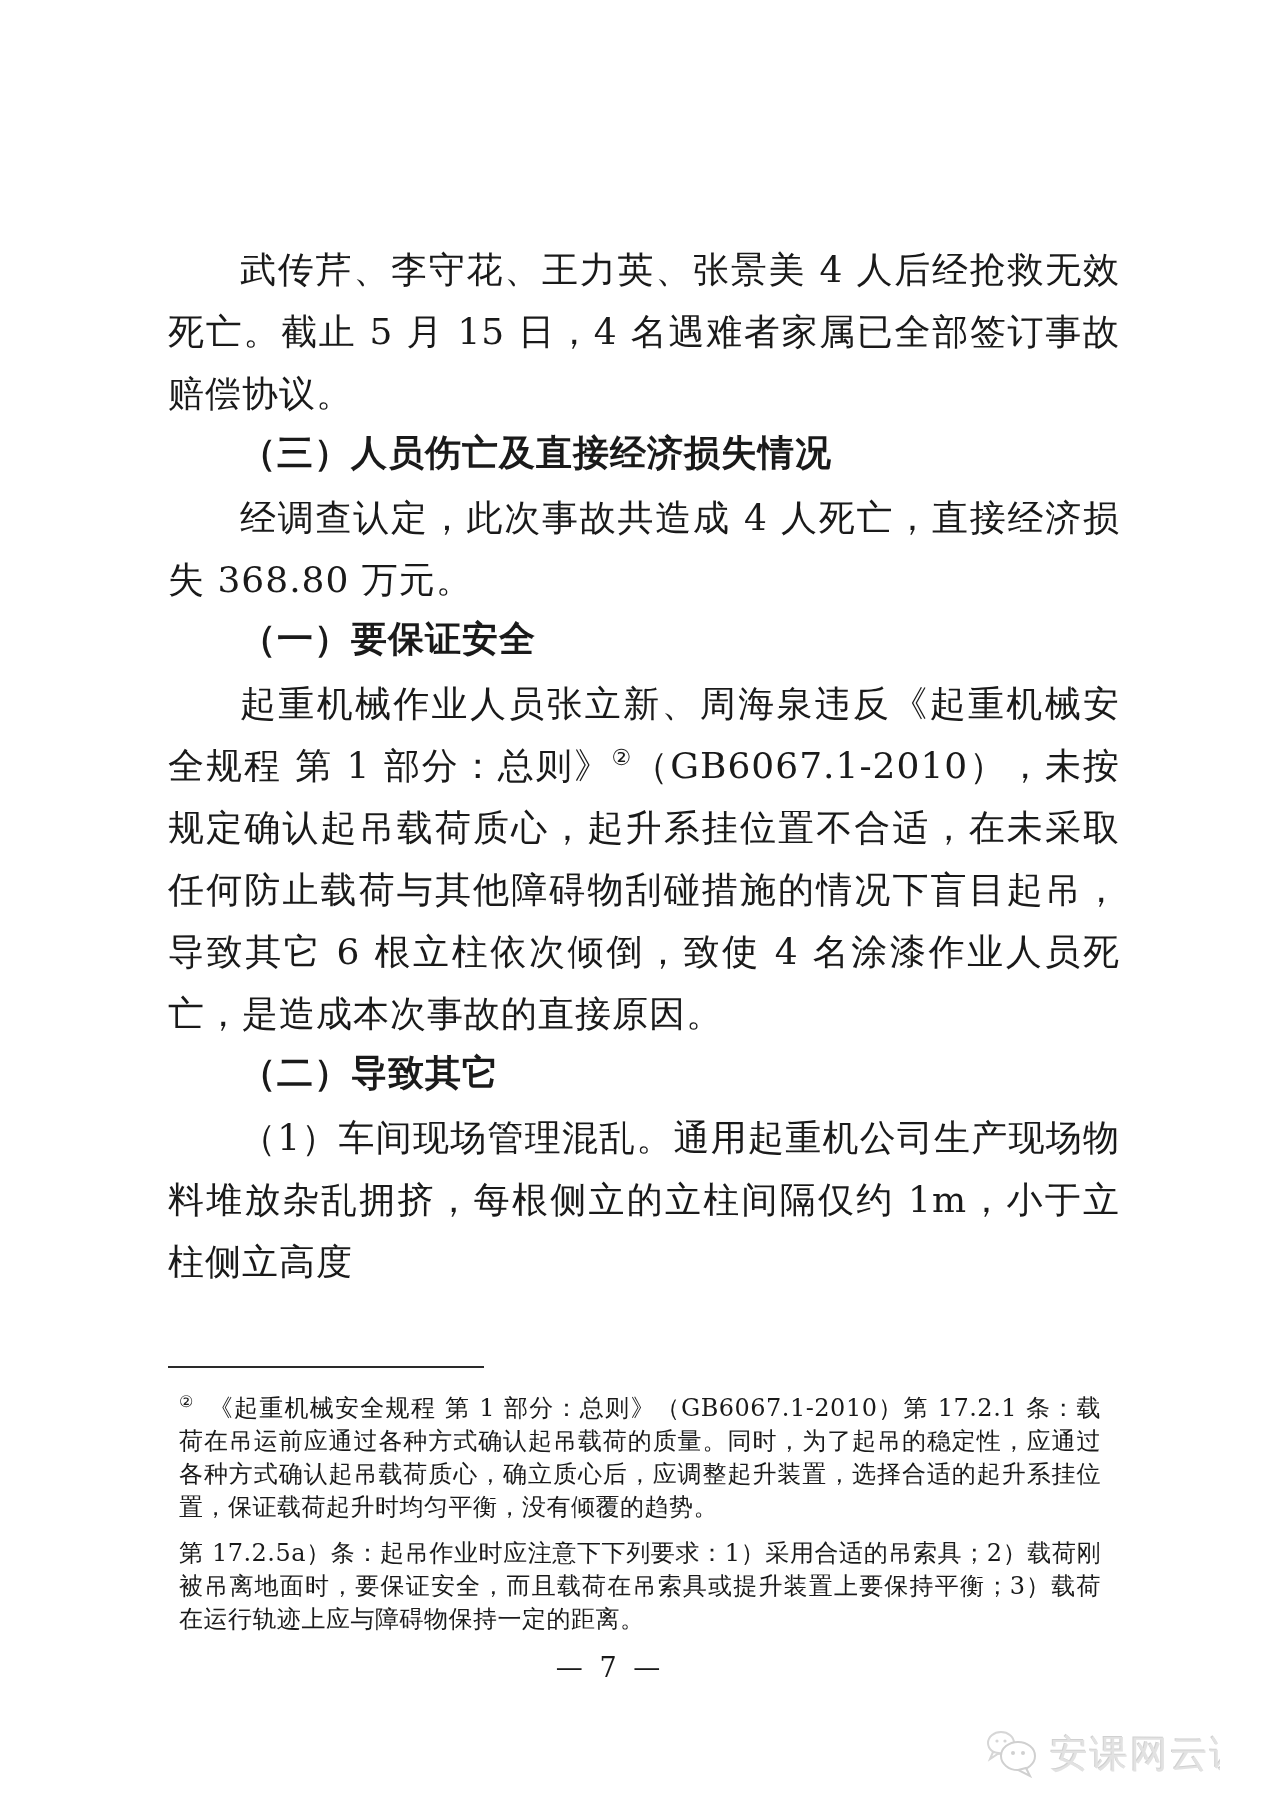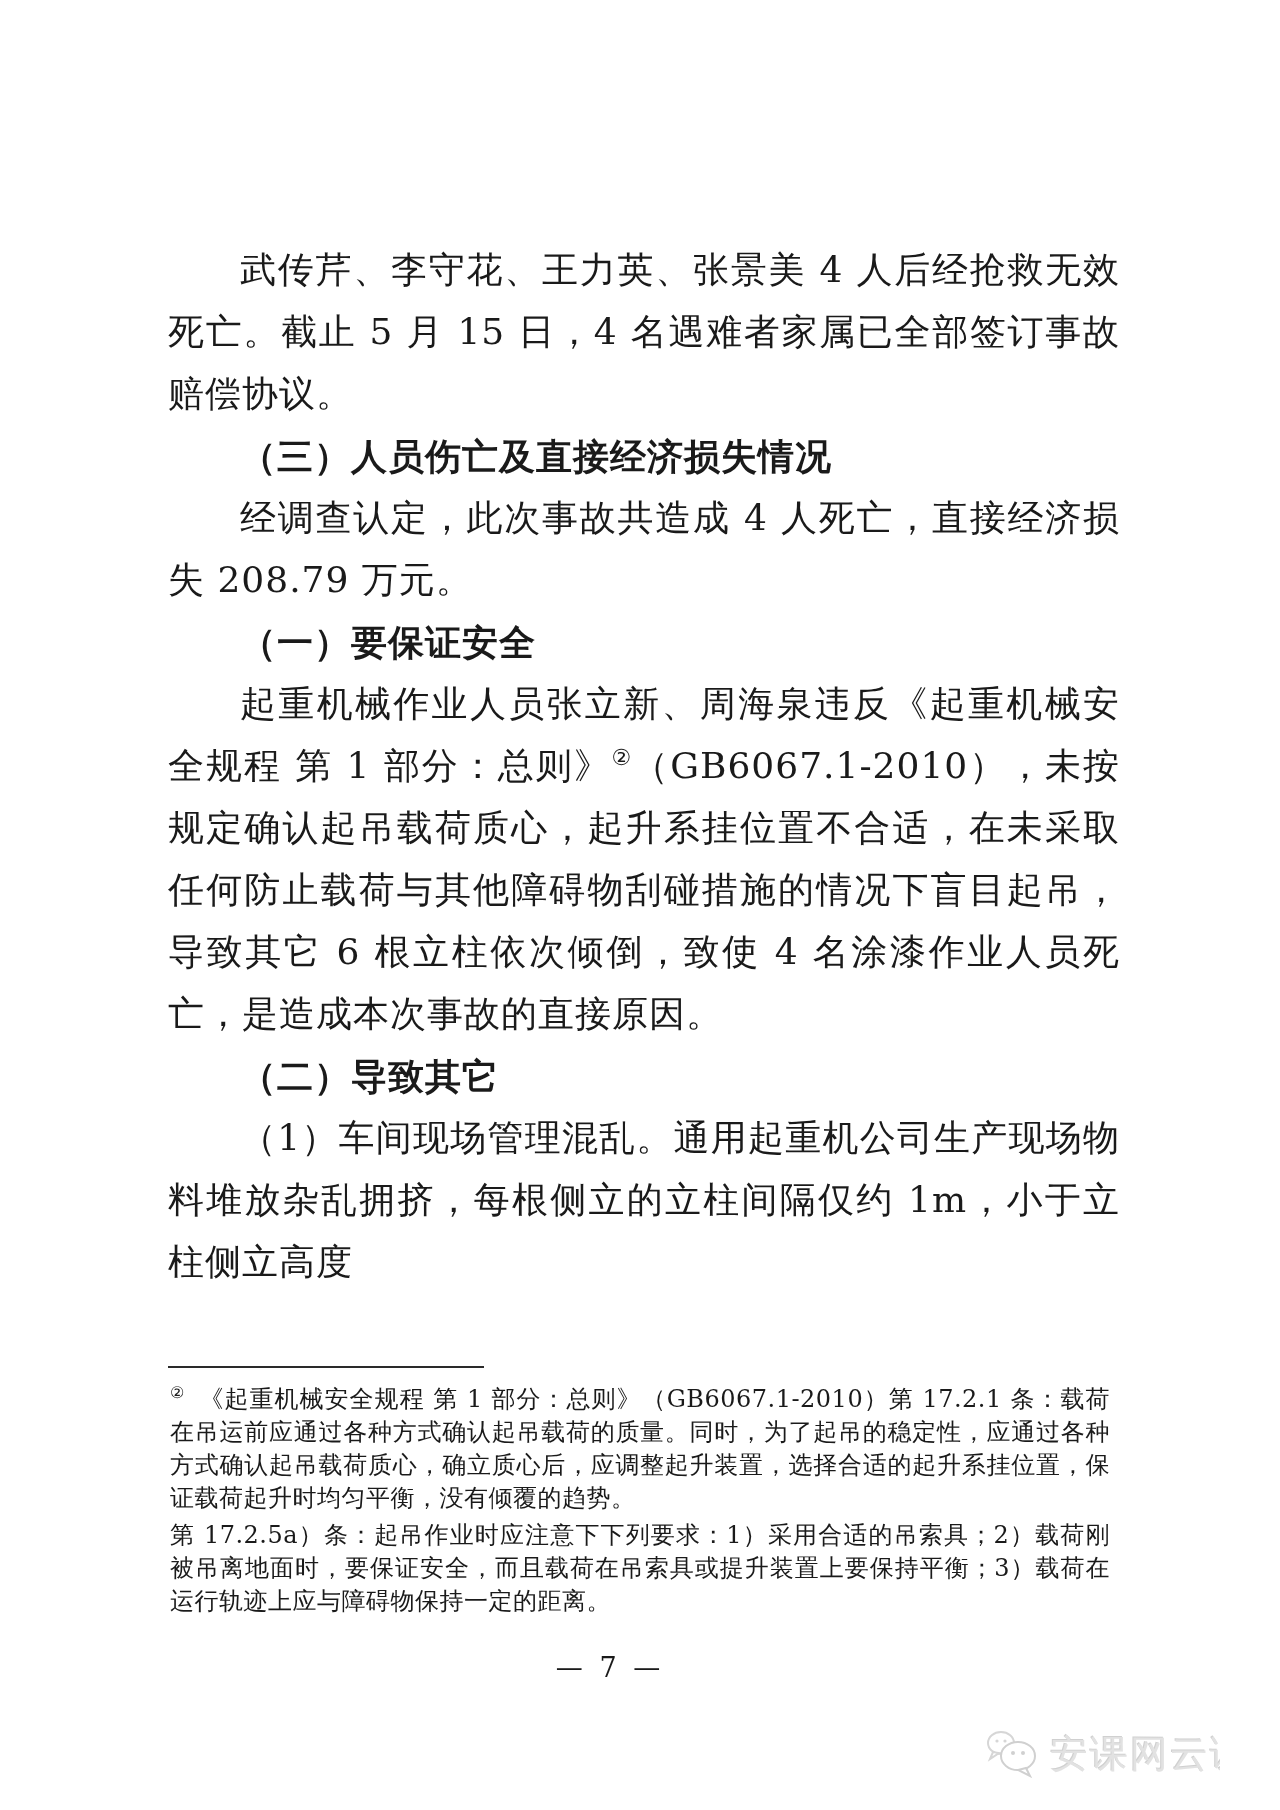--- a/index.html
+++ b/index.html
@@ -26,20 +26,21 @@
     line-height: 62px;
     letter-spacing: 1px;
     text-align: justify;
   }
   .doc-body p {
     margin: 0;
     text-indent: 2em;
   }
   .doc-body p.heading {
     font-weight: bold;
+    font-family: Liberation Mono, monospace;
   }
   sup.fn-ref {
     font-size: 22px;
     line-height: 0;
     vertical-align: super;
     letter-spacing: 0;
   }
   
   .footnote-sep {
     position: absolute;
@@ -53,21 +54,21 @@
     position: absolute;
     left: 166px;
     top: 1379px;
     width: 948px;
     font-size: 24px;
     line-height: 33px;
     letter-spacing: 0.5px;
     text-align: justify;
   }
   .footnotes p {
-    margin: 4px;
+    margin: 13px;
   }
   sup.fn-marker {
     font-size: 16px;
     line-height: 0;
     vertical-align: super;
     margin-right: 14px;
   }
   
   .page-footer {
     position: absolute;
@@ -103,21 +104,21 @@
   }
 </style>
 </head>
 <body>
 
 <div class="page">
 
   <div class="doc-body">
     <p>武传芹、李守花、王力英、张景美 4 人后经抢救无效死亡。截止 5 月 15 日，4 名遇难者家属已全部签订事故赔偿协议。</p>
     <p class="heading">（三）人员伤亡及直接经济损失情况</p>
-    <p>经调查认定，此次事故共造成 4 人死亡，直接经济损失 208.79 万元。</p>
+    <p>经调查认定，此次事故共造成 4 人死亡，直接经济损失 368.80 万元。</p>
     <p class="heading">（一）要保证安全</p>
     <p><span>起重机械作业人员张立新、周海泉违反《起重机械安全规程 第 1 部分：总则》</span><sup class="fn-ref">②</sup><span>（GB6067.1-2010），未按规定确认起吊载荷质心，起升系挂位置不合适，在未采取任何防止载荷与其他障碍物刮碰措施的情况下盲目起吊，导致其它 6 根立柱依次倾倒，致使 4 名涂漆作业人员死亡，是造成本次事故的直接原因。</span></p>
     <p class="heading">（二）导致其它</p>
     <p>（1）车间现场管理混乱。通用起重机公司生产现场物料堆放杂乱拥挤，每根侧立的立柱间隔仅约 1m，小于立柱侧立高度</p>
   </div>
 
   <div class="footnote-sep"></div>
 
   <div class="footnotes">
     <p><sup class="fn-marker">②</sup><span>《起重机械安全规程 第 1 部分：总则》（GB6067.1-2010）第 17.2.1 条：载荷在吊运前应通过各种方式确认起吊载荷的质量。同时，为了起吊的稳定性，应通过各种方式确认起吊载荷质心，确立质心后，应调整起升装置，选择合适的起升系挂位置，保证载荷起升时均匀平衡，没有倾覆的趋势。</span></p>

